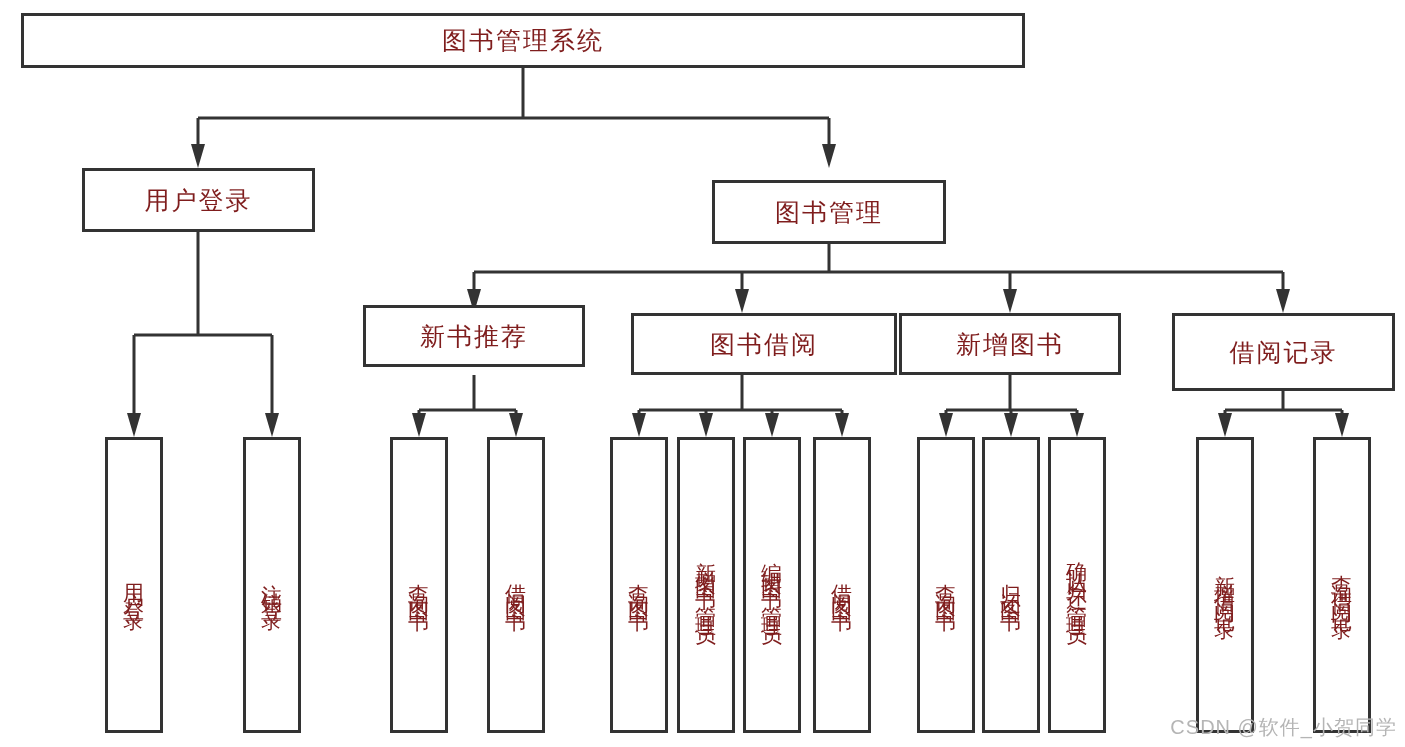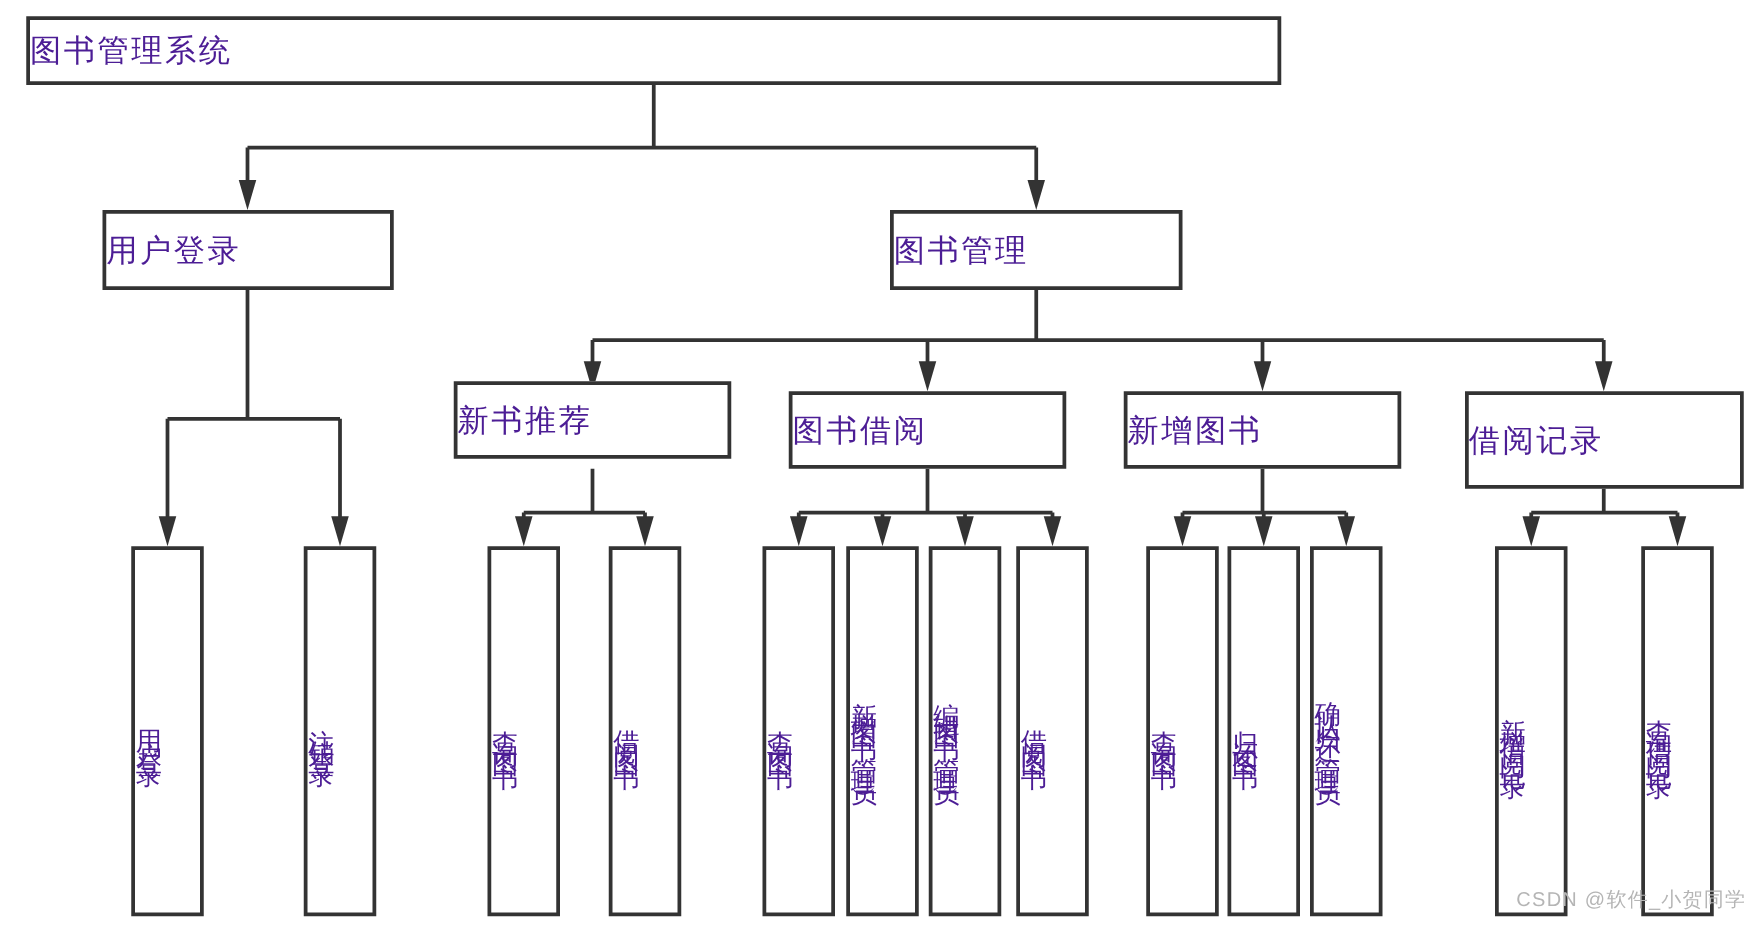--- a/index.html
+++ b/index.html
@@ -21,41 +21,42 @@
     top: 0;
     z-index: 0;
   }
   .node {
     position: absolute;
     box-sizing: border-box;
     border: 3px solid #333333;
     background: #ffffff;
     display: flex;
     align-items: center;
+    justify-content: center;
     z-index: 1;
-    color: #4c1d95;
+    color: #7f1d1d;
   }
   .node.hbox span {
     font-size: 25px;
     letter-spacing: 2px;
     white-space: nowrap;
   }
   .node.leaf span {
     writing-mode: vertical-rl;
     text-orientation: mixed;
     font-size: 21px;
     letter-spacing: 9px;
     line-height: 1;
     white-space: nowrap;
   }
   .watermark {
     position: absolute;
     right: 8px;
-    bottom: 16px;
-    font-size: 16px;
+    bottom: 6px;
+    font-size: 20px;
     color: #b5b5b5;
     letter-spacing: 1px;
     z-index: 2;
     white-space: nowrap;
   }
 </style>
 </head>
 <body>
 
 <div class="canvas">
@@ -100,28 +101,28 @@
     </g>
   </svg>
 
   <div class="node hbox" style="left:21px;top:13px;width:1004px;height:55px">
     <span>图书管理系统</span>
   </div>
 
   <div class="node hbox" style="left:82px;top:168px;width:233px;height:64px">
     <span>用户登录</span>
   </div>
-  <div class="node hbox" style="left:712px;top:168px;width:234px;height:64px">
+  <div class="node hbox" style="left:712px;top:180px;width:234px;height:64px">
     <span>图书管理</span>
   </div>
 
   <div class="node hbox" style="left:363px;top:305px;width:222px;height:62px">
     <span>新书推荐</span>
   </div>
-  <div class="node hbox" style="left:631px;top:313px;width:222px;height:62px">
+  <div class="node hbox" style="left:631px;top:313px;width:266px;height:62px">
     <span>图书借阅</span>
   </div>
   <div class="node hbox" style="left:899px;top:313px;width:222px;height:62px">
     <span>新增图书</span>
   </div>
   <div class="node hbox" style="left:1172px;top:313px;width:223px;height:78px">
     <span>借阅记录</span>
   </div>
 
   <div class="node leaf" style="left:105px;top:437px;width:58px;height:296px">

